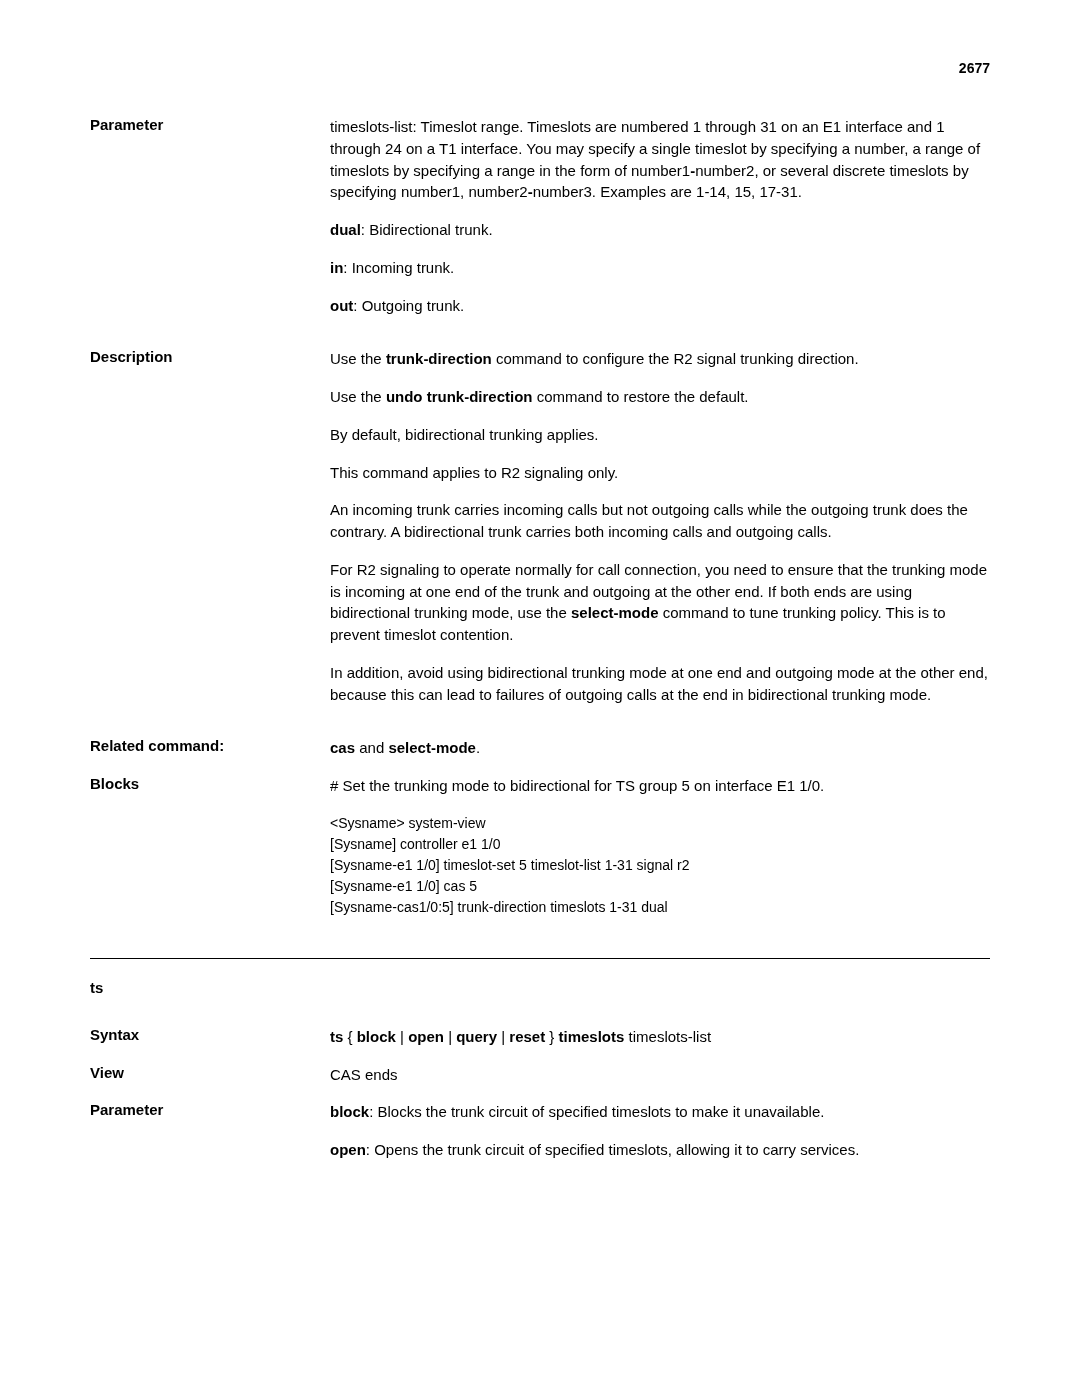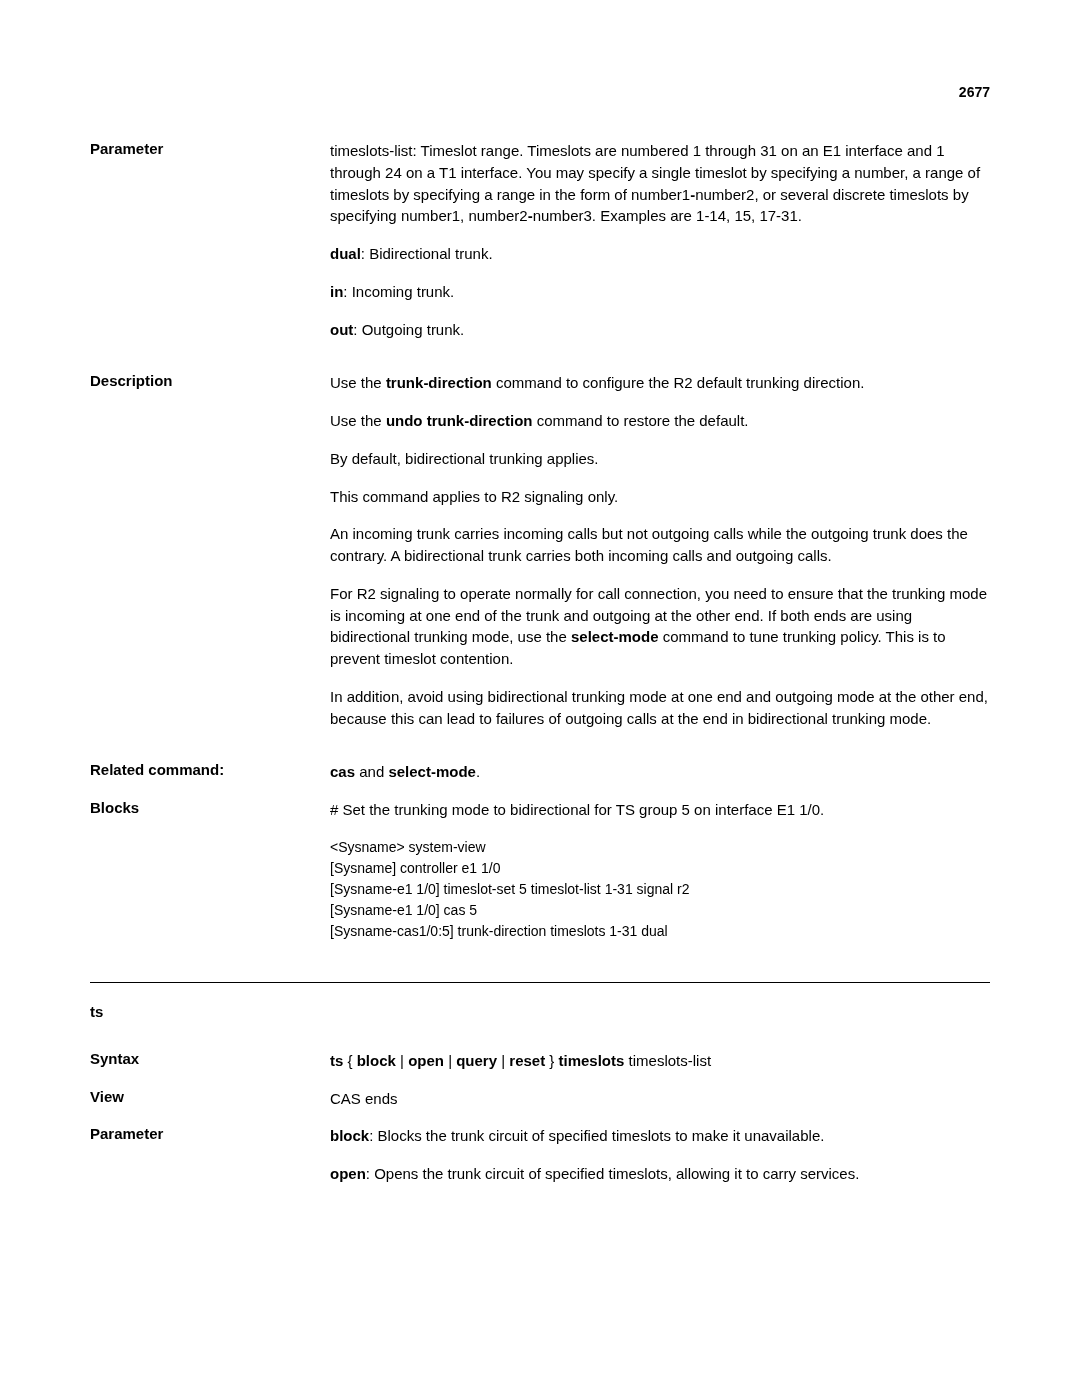--- a/index.html
+++ b/index.html
@@ -5,21 +5,21 @@
   body {
     margin: 0;
     padding: 0;
     font-family: Arial, Helvetica, sans-serif;
     font-size: 15px;
     color: #000;
     background: #fff;
     width: 1080px;
   }
   .page {
-    padding: 84px 90px 60px 90px;
+    padding: 60px 90px 60px 90px;
     box-sizing: border-box;
   }
   .page-number {
     text-align: right;
     font-weight: bold;
     font-size: 14px;
     margin-bottom: 40px;
   }
   .row {
     display: flex;
@@ -85,21 +85,21 @@
       <div class="para">
         <span class="bold">out</span><span>: Outgoing trunk.</span>
       </div>
     </div>
   </div>
 
   <div class="row">
     <div class="label-col">Description</div>
     <div class="content-col">
       <div class="para">
-        <span>Use the </span><span class="bold">trunk-direction</span><span> command to configure the R2 default trunking direction.</span>
+        <span>Use the </span><span class="bold">trunk-direction</span><span> command to configure the R2 signal trunking direction.</span>
       </div>
       <div class="para">
         <span>Use the </span><span class="bold">undo trunk-direction</span><span> command to restore the default.</span>
       </div>
       <div class="para">By default, bidirectional trunking applies.</div>
       <div class="para">This command applies to R2 signaling only.</div>
       <div class="para">An incoming trunk carries incoming calls but not outgoing calls while the outgoing trunk does the contrary. A bidirectional trunk carries both incoming calls and outgoing calls.</div>
       <div class="para">
         <span>For R2 signaling to operate normally for call connection, you need to ensure that the trunking mode is incoming at one end of the trunk and outgoing at the other end. If both ends are using bidirectional trunking mode, use the </span><span class="bold">select-mode</span><span> command to tune trunking policy. This is to prevent timeslot contention.</span>
       </div>

